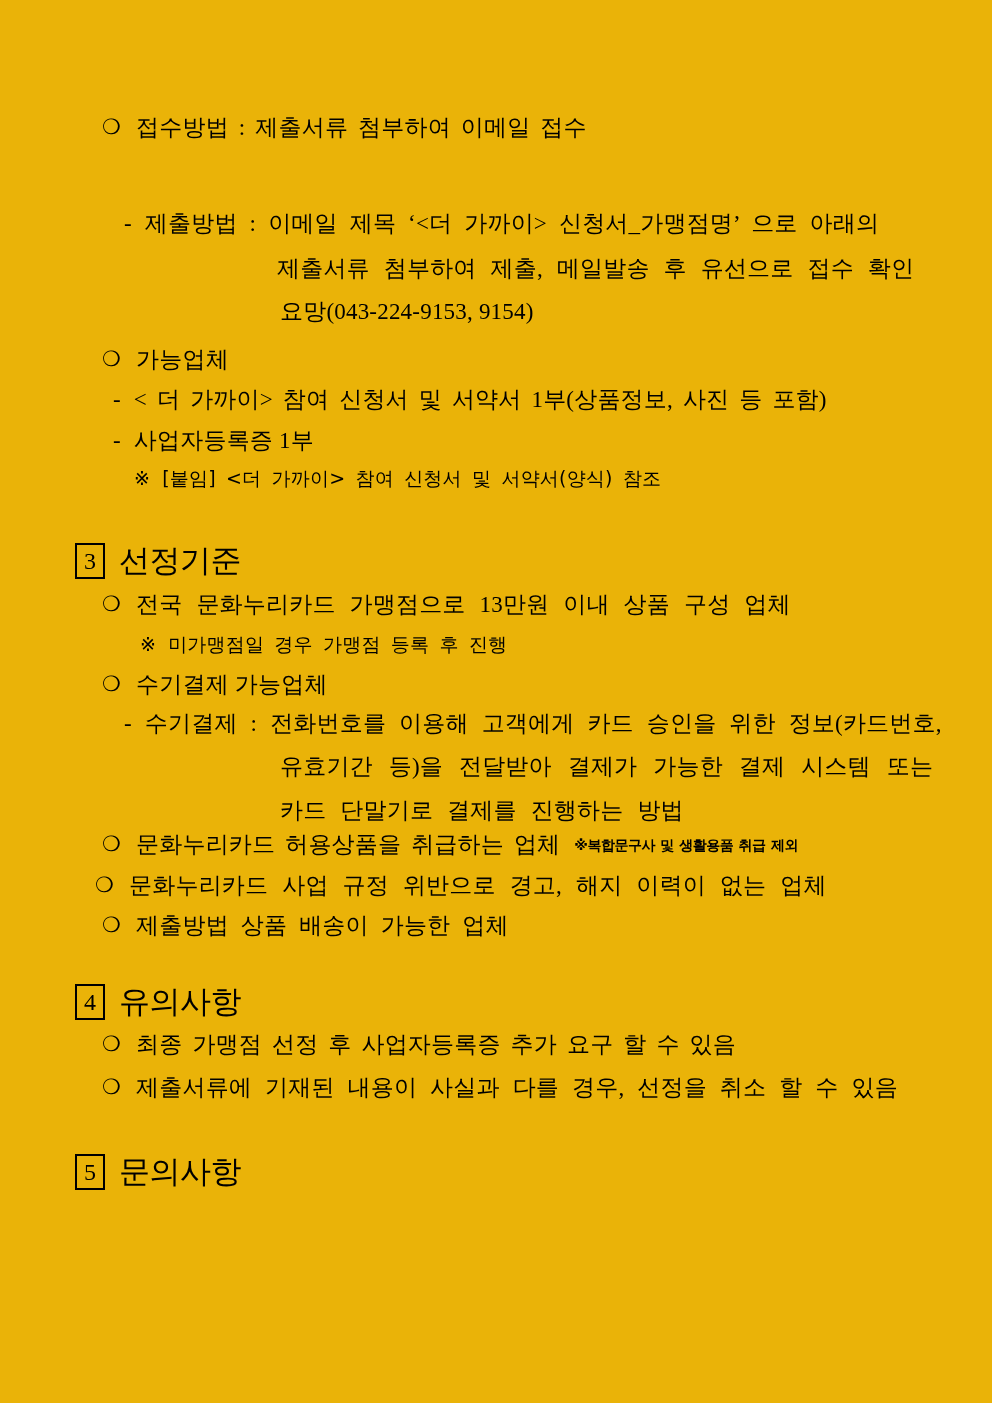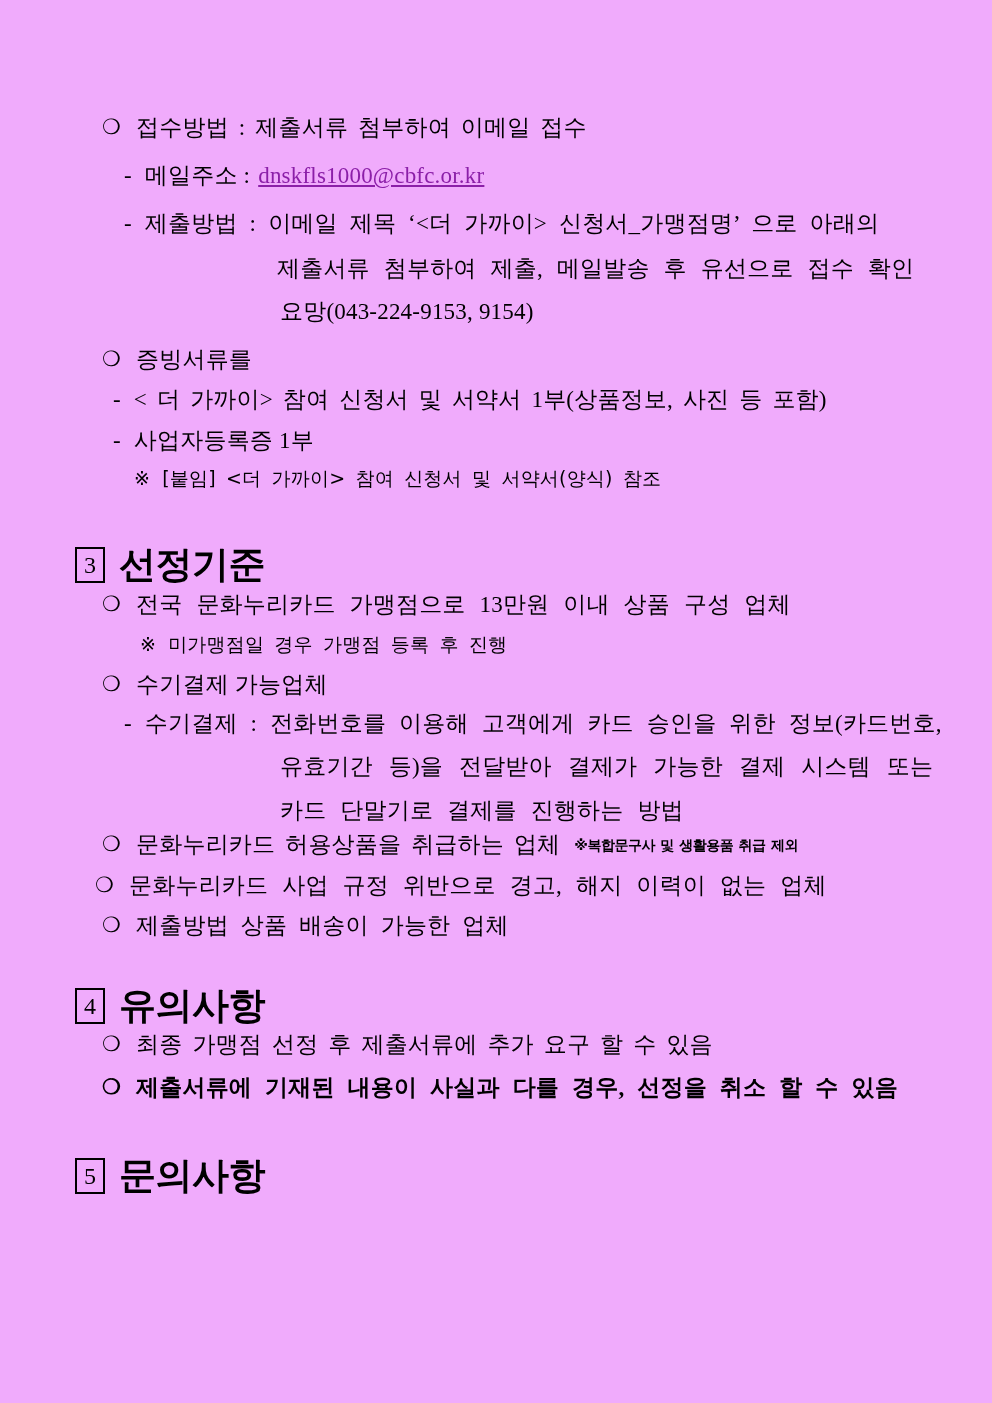--- a/index.html
+++ b/index.html
@@ -1,19 +1,19 @@
 <!DOCTYPE html>
 <html><head>
 <meta charset="utf-8">
 <style>
   html,body{margin:0;padding:0;background:#ffffff;}
   .page{
     position:relative;
     width:992px;height:1403px;
-    background:#f0abfc;
+    background:#eab308;
     color:#000000;
     font-family:"Liberation Serif","DejaVu Serif",serif;
     overflow:hidden;
   }
   .line{
     position:absolute;
     white-space:nowrap;
     font-size:23px;
     line-height:30px;
     letter-spacing:0.2px;
@@ -54,22 +54,22 @@
     min-width:26px;
     height:32px;
     line-height:32px;
     text-align:center;
     font-size:24px;
     font-weight:400;
     font-family:"Liberation Serif","DejaVu Serif",serif;
     margin-right:14px;
   }
   .heading-title{
-    font-size:37px;
-    font-weight:700;
+    font-size:31px;
+    font-weight:400;
     letter-spacing:-0.5px;
   }
   a.email-link{
     color:#8B1FA8;
     text-decoration:underline;
     text-decoration-color:#8B1FA8;
     cursor:pointer;
     margin-left:8px;
   }
   .ws4{word-spacing:4px;}
@@ -81,38 +81,35 @@
 </style>
 </head>
 <body>
 
 <div class="page">
 
   <div class="line ws4" style="top:112px;left:102px;">
     <span class="bullet">❍</span><span>접수방법 : 제출서류 첨부하여 이메일 접수</span>
   </div>
 
-  <div class="line" style="top:161px;left:124px;">
-    <span class="dash">-</span><span>메일주소 :</span><a class="email-link">dnskfls1000@cbfc.or.kr</a>
-  </div>
 
   <div class="line ws6" style="top:209px;left:124px;">
     <span class="dash">-</span><span>제출방법 : 이메일 제목 ‘&lt;더 가까이&gt; 신청서_가맹점명’ 으로 아래의</span>
   </div>
 
   <div class="line ws8" style="top:254px;left:277px;">
     <span>제출서류 첨부하여 제출, 메일발송 후 유선으로 접수 확인</span>
   </div>
 
   <div class="line" style="top:297px;left:280px;text-align:right;">
     <span>요망(043-224-9153, 9154)</span>
   </div>
 
   <div class="line" style="top:344px;left:102px;">
-    <span class="bullet">❍</span><span>증빙서류를</span>
+    <span class="bullet">❍</span><span>가능업체</span>
   </div>
 
   <div class="line ws4" style="top:385px;left:113px;">
     <span class="dash">-</span><span>&lt; 더 가까이&gt; 참여 신청서 및 서약서 1부(상품정보, 사진 등 포함)</span>
   </div>
 
   <div class="line" style="top:426px;left:113px;">
     <span class="dash">-</span><span>사업자등록증 1부</span>
   </div>
 
@@ -160,24 +157,24 @@
   <div class="line ws6" style="top:910px;left:102px;">
     <span class="bullet">❍</span><span>제출방법 상품 배송이 가능한 업체</span>
   </div>
 
   <div class="heading" style="top:981px;left:75px;">
     <span class="numbox">4</span>
     <span class="heading-title">유의사항</span>
   </div>
 
   <div class="line ws4" style="top:1029px;left:102px;">
-    <span class="bullet">❍</span><span>최종 가맹점 선정 후 제출서류에 추가 요구 할 수 있음</span>
+    <span class="bullet">❍</span><span>최종 가맹점 선정 후 사업자등록증 추가 요구 할 수 있음</span>
   </div>
 
-  <div class="line ws7" style="top:1072px;left:102px;font-weight:bold;">
+  <div class="line ws7" style="top:1072px;left:102px;">
     <span class="bullet">❍</span><span>제출서류에 기재된 내용이 사실과 다를 경우, 선정을 취소 할 수 있음</span>
   </div>
 
   <div class="heading" style="top:1151px;left:75px;">
     <span class="numbox">5</span>
     <span class="heading-title">문의사항</span>
   </div>
 
 
 </div>

